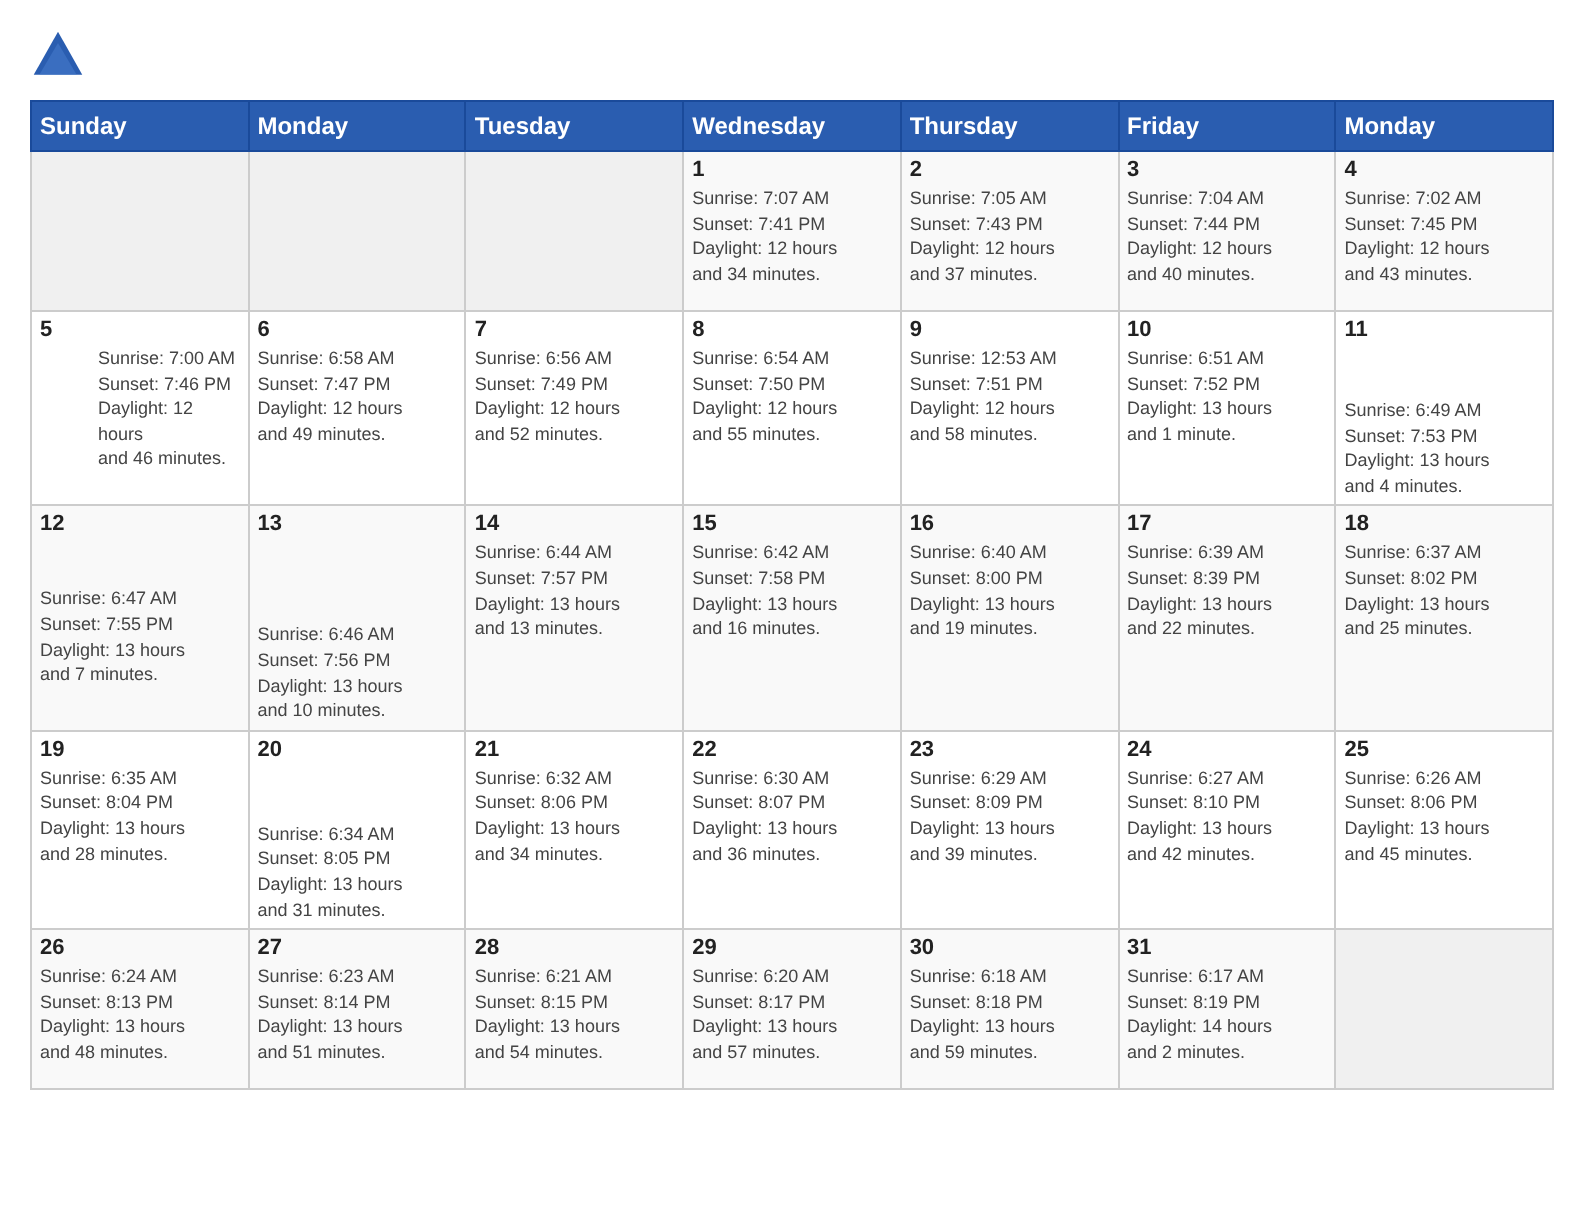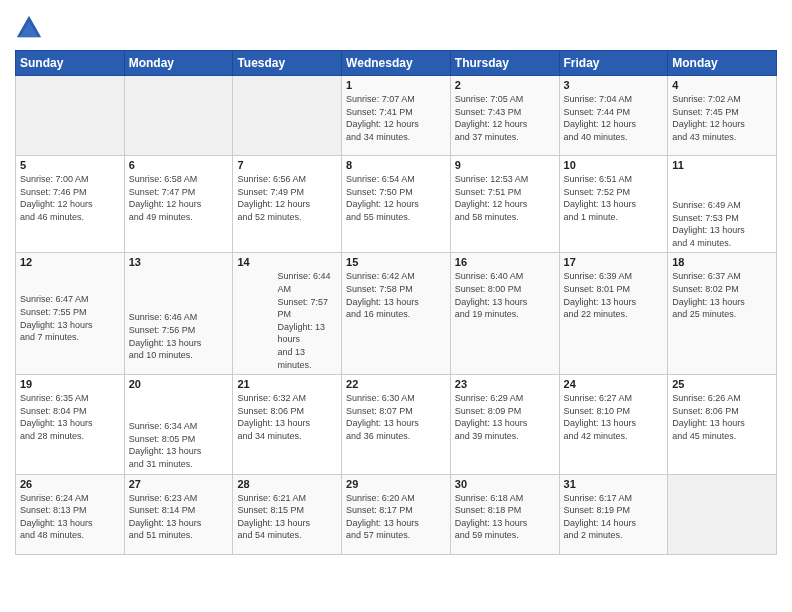--- a/index.html
+++ b/index.html
@@ -162,21 +162,21 @@
             <div class="day-number">4</div>
             <div class="day-info" style="white-space: pre-line;">Sunrise: 7:02 AM
 Sunset: 7:45 PM
 Daylight: 12 hours
 and 43 minutes.</div>
           </td>
         </tr>
         <tr>
           <td>
             <div class="day-number">5</div>
-            <div class="day-info" style="white-space: pre-line;">Sunrise: 7:00 AM
+            <div class="day-info" style="white-space: pre-line; margin-left: 29px;">Sunrise: 7:00 AM
 Sunset: 7:46 PM
 Daylight: 12 hours
 and 46 minutes.</div>
           </td>
           <td>
             <div class="day-number">6</div>
             <div class="day-info" style="white-space: pre-line;">Sunrise: 6:58 AM
 Sunset: 7:47 PM
 Daylight: 12 hours
 and 49 minutes.</div>
@@ -227,21 +227,21 @@
           </td>
           <td>
             <div class="day-number">13</div>
             <div class="day-info" style="white-space: pre-line; margin-top: 43px;">Sunrise: 6:46 AM
 Sunset: 7:56 PM
 Daylight: 13 hours
 and 10 minutes.</div>
           </td>
           <td>
             <div class="day-number">14</div>
-            <div class="day-info" style="white-space: pre-line; margin-left: 40px;">Sunrise: 6:44 AM
+            <div class="day-info" style="white-space: pre-line;">Sunrise: 6:44 AM
 Sunset: 7:57 PM
 Daylight: 13 hours
 and 13 minutes.</div>
           </td>
           <td>
             <div class="day-number">15</div>
             <div class="day-info" style="white-space: pre-line;">Sunrise: 6:42 AM
 Sunset: 7:58 PM
 Daylight: 13 hours
 and 16 minutes.</div>
@@ -249,21 +249,21 @@
           <td>
             <div class="day-number">16</div>
             <div class="day-info" style="white-space: pre-line;">Sunrise: 6:40 AM
 Sunset: 8:00 PM
 Daylight: 13 hours
 and 19 minutes.</div>
           </td>
           <td>
             <div class="day-number">17</div>
             <div class="day-info" style="white-space: pre-line;">Sunrise: 6:39 AM
-Sunset: 8:01 PM
+Sunset: 8:39 PM
 Daylight: 13 hours
 and 22 minutes.</div>
           </td>
           <td>
             <div class="day-number">18</div>
             <div class="day-info" style="white-space: pre-line;">Sunrise: 6:37 AM
 Sunset: 8:02 PM
 Daylight: 13 hours
 and 25 minutes.</div>
           </td>

